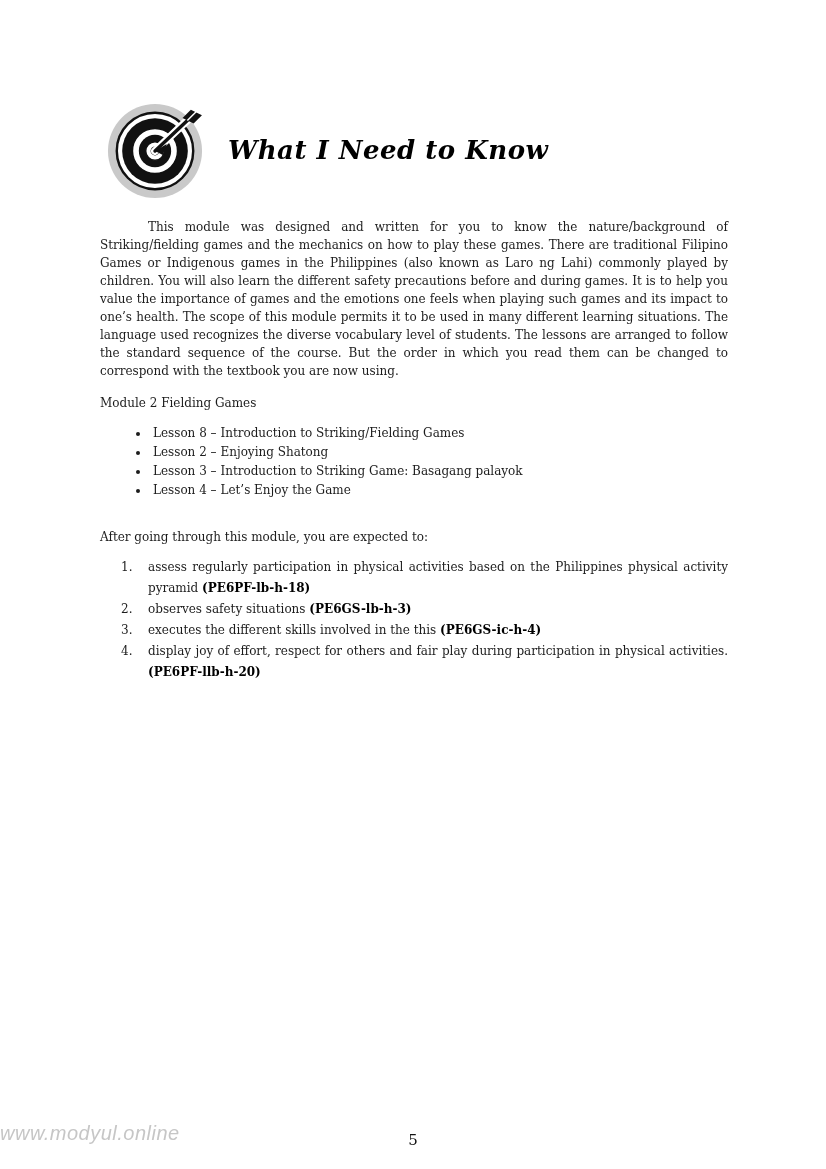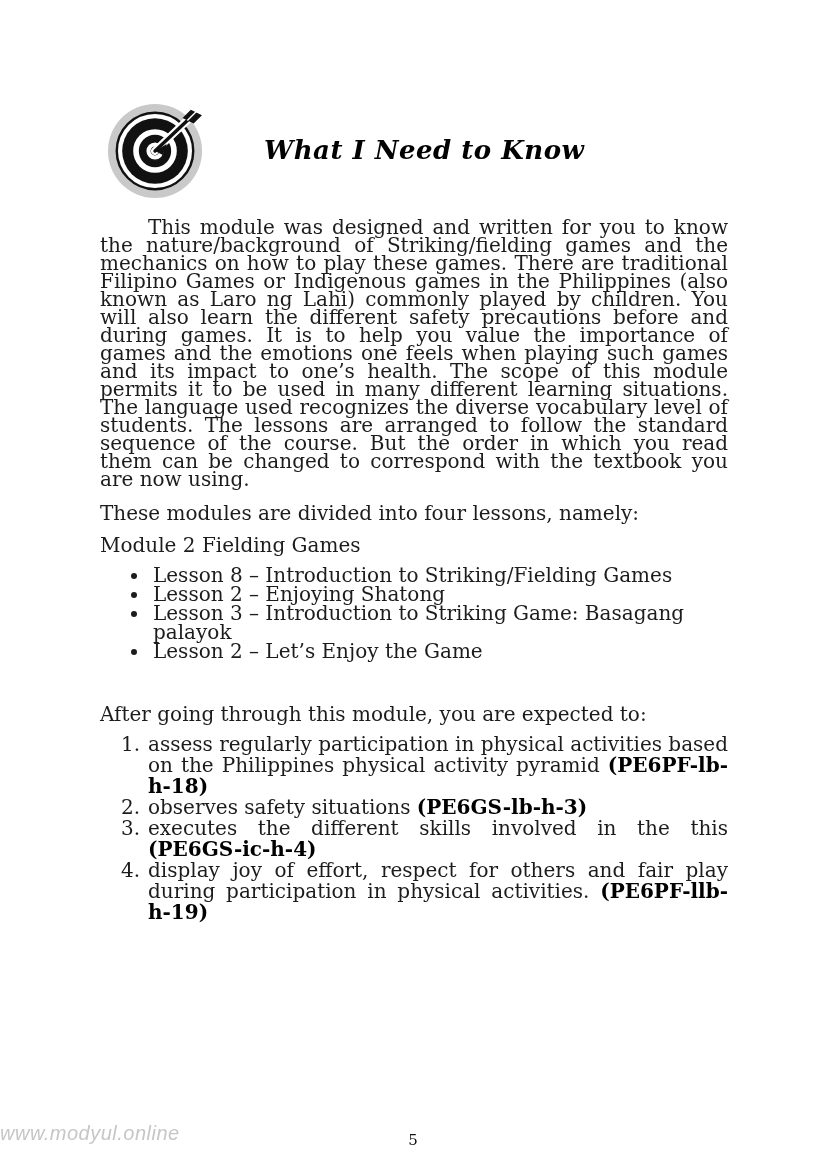--- a/index.html
+++ b/index.html
@@ -25,45 +25,44 @@
   }
   .header .icon-wrap { width: 98px; height: 98px; flex: 0 0 auto; }
   .page-title {
     font-family: "DejaVu Serif", serif;
     font-size: 26px;
     font-weight: bold;
     font-style: italic;
     letter-spacing: 0.5px;
     color: #000000;
     white-space: nowrap;
-    margin-left: 36px;
   }
   
   .content {
     position: absolute;
     top: 218px;
     left: 100px;
     width: 628px;
-    font-size: 20px;
+    font-size: 12px;
     line-height: 18px;
   }
   .intro {
     text-align: justify;
     text-indent: 48px;
   }
   .division-line { margin-top: 16px; }
   .module-heading { margin-top: 14px; }
   ul.lessons {
     margin-top: 12px;
     padding-left: 50px;
     line-height: 19px;
     list-style: disc outside;
   }
   ul.lessons li { padding-left: 3px; }
-  .expectations-intro { margin-top: 44px; }
+  .expectations-intro { margin-top: 28px; }
   ol.objectives {
     margin-top: 11px;
     padding-left: 48px;
     list-style: none;
     line-height: 21px;
     text-align: justify;
   }
   ol.objectives li { position: relative; }
   ol.objectives .num {
     position: absolute;
@@ -119,45 +118,44 @@
         <polygon points="80,10 92,10 96,22 84,22" fill="#111" transform="rotate(-45 88 16)"></polygon>
         <line x1="83" y1="20" x2="93" y2="10" stroke="#ffffff" stroke-width="1.5"></line>
       </svg>
     </div>
     <div class="page-title">What I Need to Know</div>
   </div>
 
   <div class="content">
     <p class="intro">This module was designed and written for you to know the nature/background of Striking/fielding games and the mechanics on how to play these games. There are traditional Filipino Games or Indigenous games in the Philippines (also known as Laro ng Lahi) commonly played by children. You will also learn the different safety precautions before and during games. It is to help you value the importance of games and the emotions one feels when playing such games and its impact to one’s health. The scope of this module permits it to be used in many different learning situations. The language used recognizes the diverse vocabulary level of students. The lessons are arranged to follow the standard sequence of the course. But the order in which you read them can be changed to correspond with the textbook you are now using.</p>
 
-    <p class="division-line">These modules are divided into four lessons, namely:</p>
 
     <p class="module-heading">Module 2 Fielding Games</p>
 
     <ul class="lessons">
       <li>Lesson 8 – Introduction to Striking/Fielding Games</li>
       <li>Lesson 2 – Enjoying Shatong</li>
       <li>Lesson 3 – Introduction to Striking Game: Basagang palayok</li>
-      <li>Lesson 2 – Let’s Enjoy the Game</li>
+      <li>Lesson 4 – Let’s Enjoy the Game</li>
     </ul>
 
     <p class="expectations-intro">After going through this module, you are expected to:</p>
 
     <ol class="objectives">
       <li>
         <span class="num">1.</span><span>assess regularly participation in physical activities based on the Philippines physical activity pyramid </span><span class="code">(PE6PF-lb-h-18)</span>
       </li>
       <li>
         <span class="num">2.</span><span>observes safety situations </span><span class="code">(PE6GS-lb-h-3)</span>
       </li>
       <li>
         <span class="num">3.</span><span>executes the different skills involved in the this </span><span class="code">(PE6GS-ic-h-4)</span>
       </li>
       <li>
-        <span class="num">4.</span><span>display joy of effort, respect for others and fair play during participation in physical activities. </span><span class="code">(PE6PF-llb-h-19)</span>
+        <span class="num">4.</span><span>display joy of effort, respect for others and fair play during participation in physical activities. </span><span class="code">(PE6PF-llb-h-20)</span>
       </li>
     </ol>
   </div>
 
   <div class="watermark">www.modyul.online</div>
   <div class="page-number">5</div>
 
 </div>
 
 </body></html>

